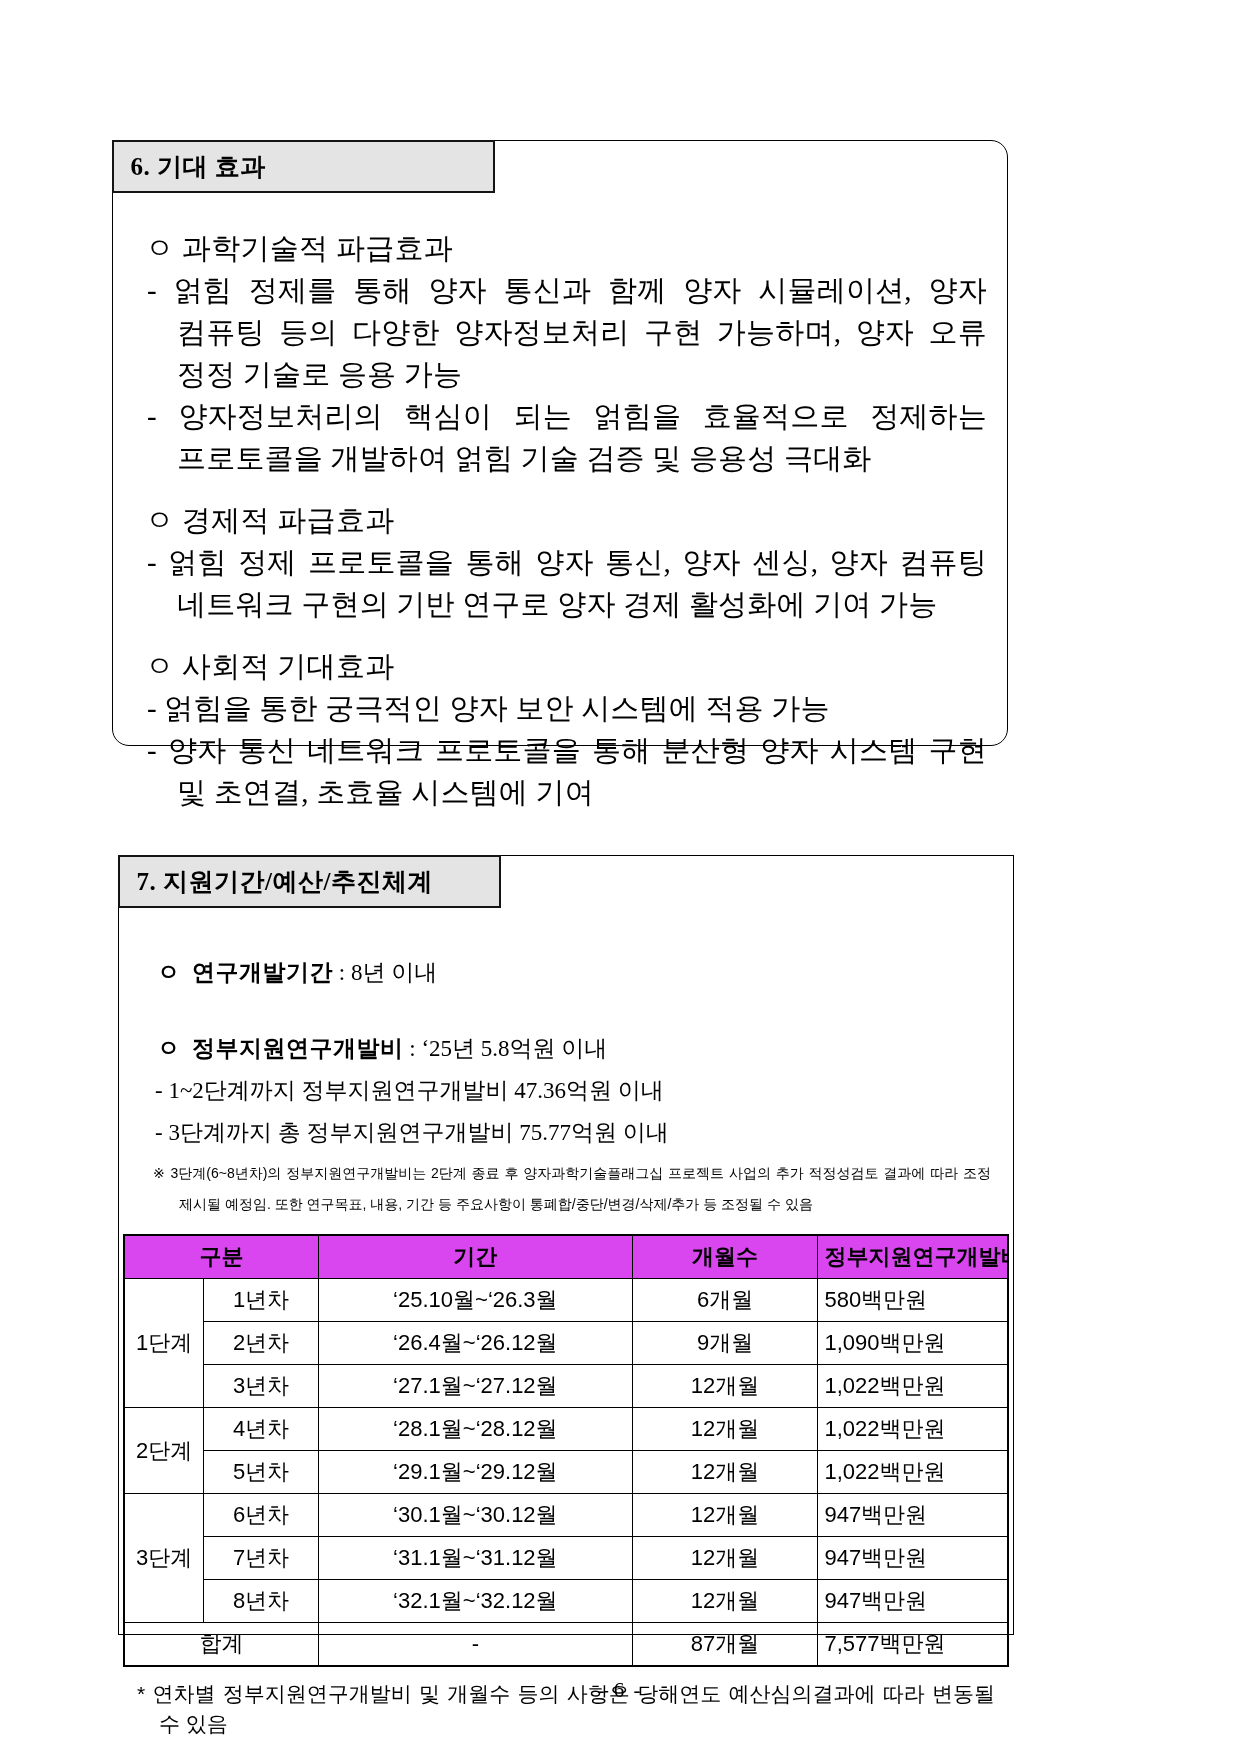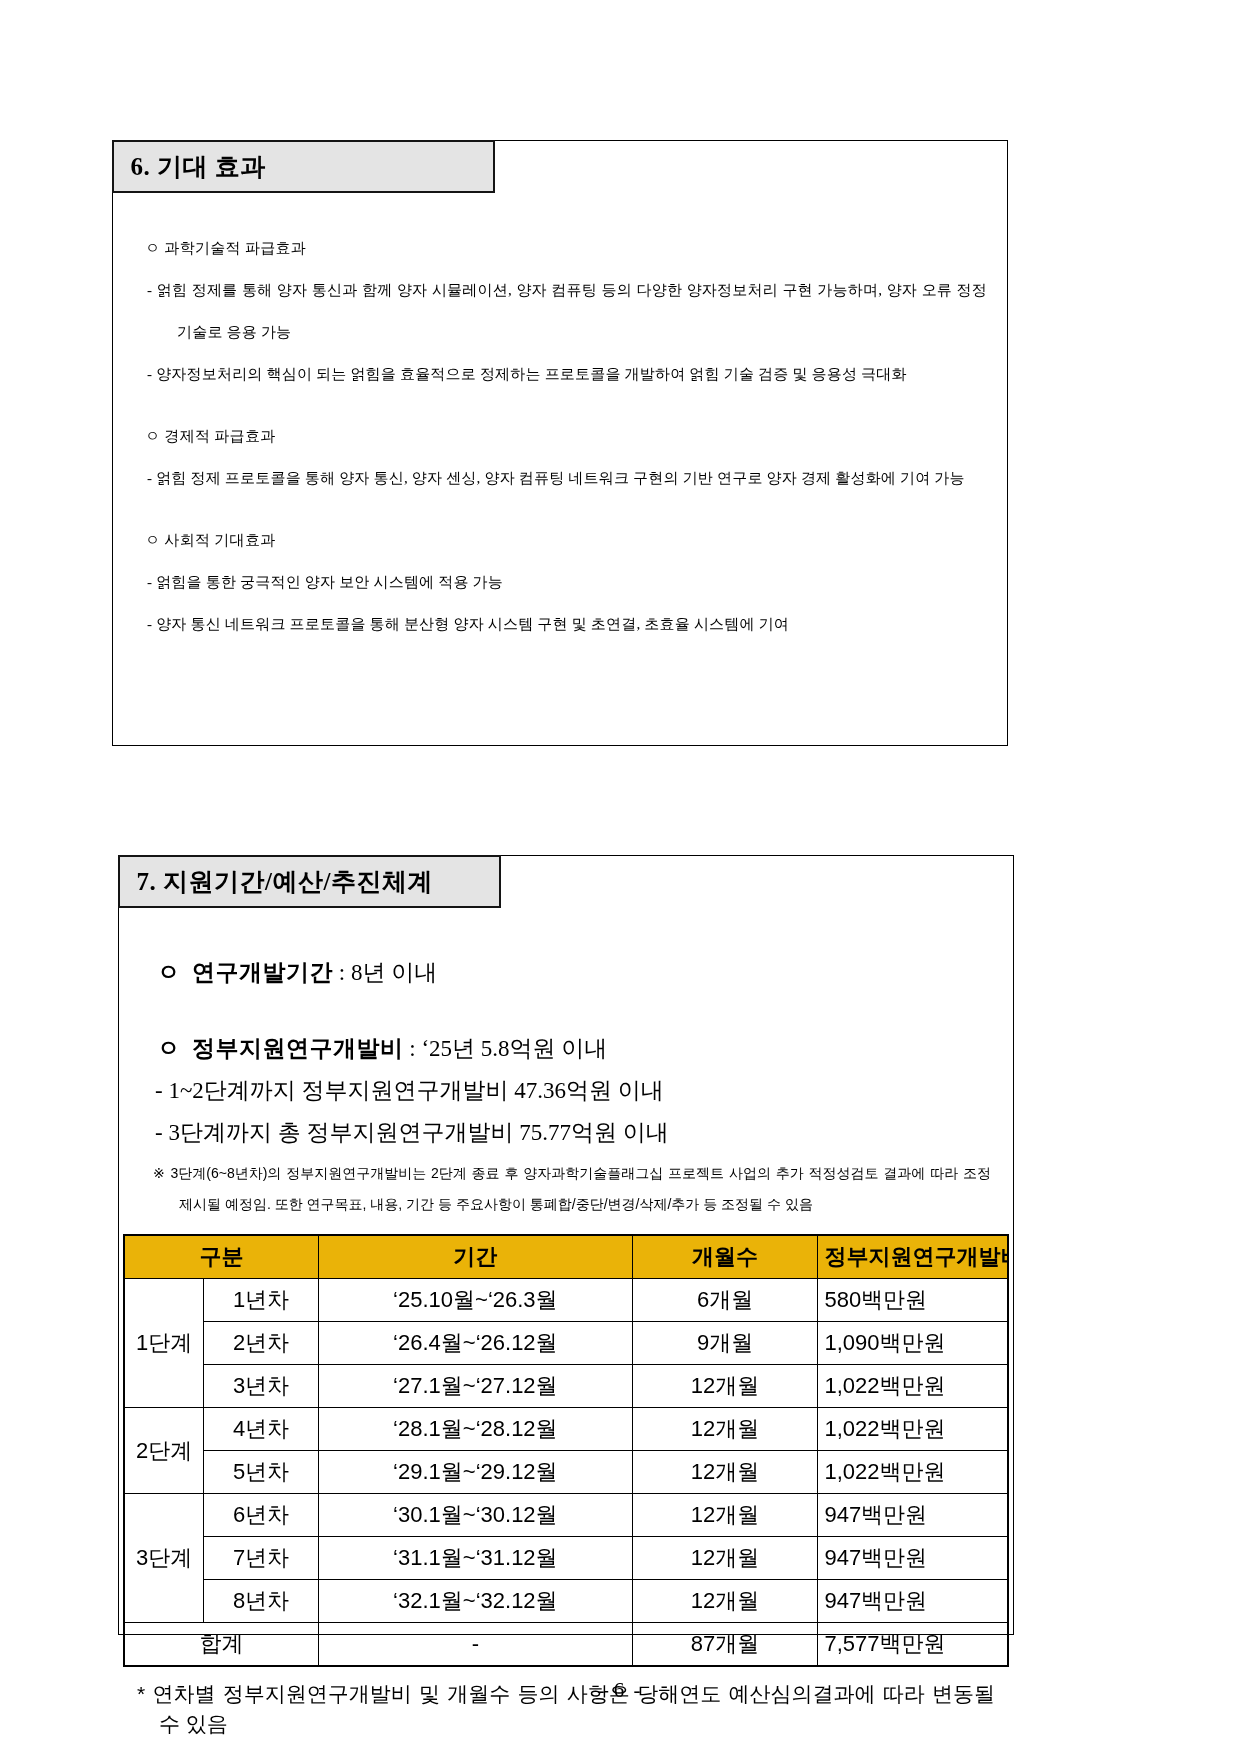--- a/index.html
+++ b/index.html
@@ -5,32 +5,32 @@
   html,body { margin:0; padding:0; background:#fff; }
   .page {
     position:relative; width:1240px; height:1753px; background:#ffffff;
     font-family:"Liberation Serif","DejaVu Serif",serif; color:#000;
     overflow:hidden;
   }
   .section-box {
     position:absolute; left:112px; width:896px;
     border:1.5px solid #000; box-sizing:border-box; background:#fff;
   }
-  #sec6 { top:140px; height:606px; }
+  #sec6 { top:140px; height:606px;border-radius:17px; }
   #sec7 { top:855px; height:780px;margin-left:6px; }
   .section-header {
     position:absolute; top:-1.5px; left:-1.5px; width:383px; height:53px;
     background:#e4e4e4; border:2px solid #141414; box-sizing:border-box;
     display:flex; align-items:center; padding-left:17px;
     font-size:25px; font-weight:bold; letter-spacing:0.5px;
   }
   
   .s6-body {
     position:absolute; top:86px; left:18px; right:20px;
-    font-size:15px; line-height:42px;
+    font-size:29px; line-height:42px;
   }
   .group + .group { margin-top:20px; }
   .group-heading { padding-left:14px; letter-spacing:0.3px; }
   .item {
     padding-left:46px; text-indent:-30px;
     text-align:justify; word-break:keep-all; letter-spacing:0.2px;
   }
   
   .s7-body { position:absolute; top:96px; left:4px; right:4px; font-size:23px; line-height:42px; }
   .s7-line { padding-left:34px; }
@@ -46,21 +46,21 @@
   
   table.budget {
     border-collapse:collapse; width:100%; margin-top:14px;
     font-family:"Liberation Sans","DejaVu Sans",sans-serif;
     font-size:22px; border:2px solid #000; table-layout:fixed;
   }
   table.budget th, table.budget td {
     border:1px solid #000; height:31px; padding:0 6px; box-sizing:border-box;
     white-space:nowrap; overflow:hidden;
   }
-  table.budget th { background:#eab308; font-weight:bold; text-align:center; }
+  table.budget th { background:#d946ef; font-weight:bold; text-align:center; }
   .c-stage  { width:9%; }
   .c-year   { width:13%; }
   .c-period { width:35.5%; }
   .c-months { width:21%; }
   .c-budget { width:21.5%; }
   td.stage, td.year, td.period, td.months, td.total-label { text-align:center; }
   td.budget-val { text-align:left; padding-right:10px; }
   
   .footnote {
     margin-top:12px; padding-left:36px; padding-right:14px; text-indent:-22px;

